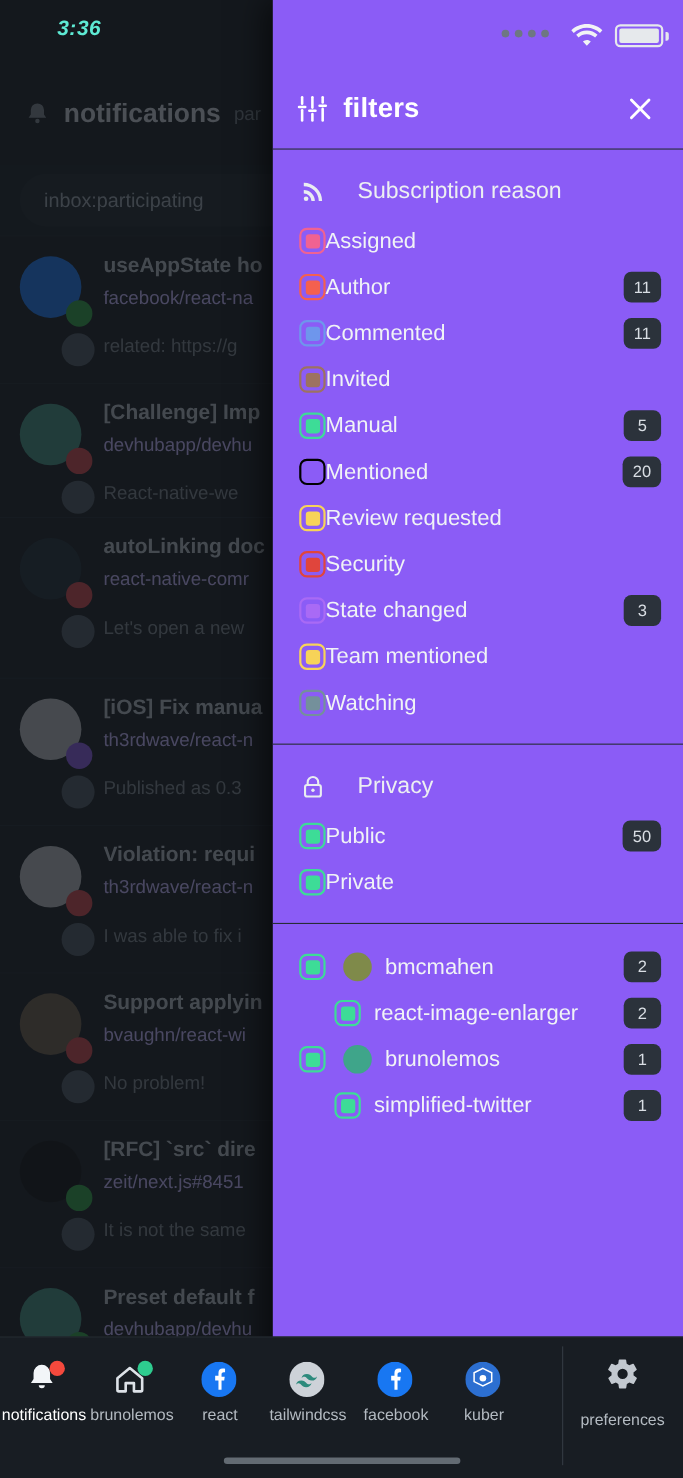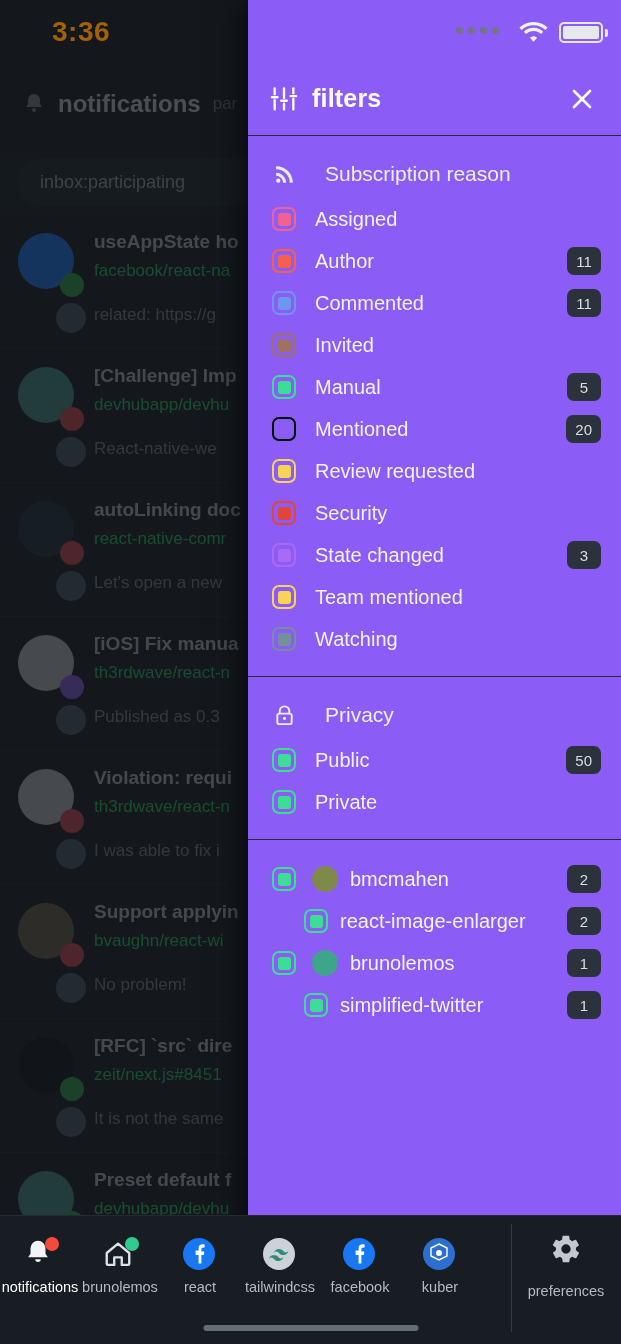--- a/index.html
+++ b/index.html
@@ -16,21 +16,21 @@
     position:absolute; left:0; top:0; width:621px; height:1344px;
     background:#14181d;
   }
   .bg-dim{ opacity:.30; }
 
   .bg-statusbar{
     position:absolute; left:0; top:0; width:621px; height:62px;
   }
   .bg-time{
     position:absolute; left:52px; top:16px;
-    font-size:28px; font-weight:bold; color:#a16207; letter-spacing:.5px;
+    font-size:19px; font-weight:bold; color:#5eead4; letter-spacing:.5px;font-style:italic;
   }
 
   .bg-header{
     position:absolute; left:0; top:78px; width:260px; height:52px;
     display:flex; align-items:center; gap:12px; padding-left:22px;
   }
   .bg-header .ttl{ font-size:24px; font-weight:bold; color:#c9ced6; }
   .bg-header .sub{ font-size:17px; color:#6f7880; }
 
   .bg-searchbar{
@@ -54,21 +54,21 @@
   }
   .bg-row .badge{
     position:absolute; left:60px; top:58px; width:24px; height:24px;
     border-radius:50%;
   }
   .bg-row .title{
     position:absolute; left:94px; top:16px; font-size:19px; font-weight:bold; color:#b4bcc4;
     white-space:nowrap;
   }
   .bg-row .repo{
-    position:absolute; left:94px; top:46px; font-size:17px; color:#22c55e;
+    position:absolute; left:94px; top:46px; font-size:17px; color:#c4b5fd;
     white-space:nowrap;
   }
   .bg-row .cmav{
     position:absolute; left:56px; top:88px; width:30px; height:30px; border-radius:50%;
     background:#4a5560;
   }
   .bg-row .comment{
     position:absolute; left:94px; top:90px; font-size:17px; color:#7b848c;
     white-space:nowrap;
   }
@@ -138,21 +138,21 @@
 
   .frow{
     display:flex; align-items:center; height:42px; padding:0 20px 0 24px;
     position:relative;
   }
   .cbox{
     width:24px; height:24px; border-radius:7px; border:2px solid; flex:0 0 auto;
     display:flex; align-items:center; justify-content:center;
   }
   .cbox i{ width:13px; height:13px; border-radius:3px; display:block; }
-  .frow .flabel{ font-size:20px; color:#f0f3f6; margin-left:19px; white-space:nowrap; }
+  .frow .flabel{ font-size:20px; color:#f0f3f6; margin-left:0; white-space:nowrap; }
   .frow .count{
     margin-left:auto; min-width:34px; height:28px; border-radius:7px;
     background:#2b323b; color:#d9dee4; font-size:15px;
     display:flex; align-items:center; justify-content:center; padding:0 9px;
   }
   .frow.sub{ padding-left:56px; }
   .owner-av{ width:26px; height:26px; border-radius:50%; margin-left:16px; flex:0 0 auto;
     background:#53606b; overflow:hidden; }
   .frow.repo-row .flabel{ margin-left:12px; }
 
@@ -200,21 +200,21 @@
             <div class="comment">related: https://g</div>
           </div>
           <div class="bg-row" style="top: 348px;">
             <div class="av" style="background:#3f8f7e"></div>
             <div class="badge" style="background:#d1434a"></div>
             <div class="title">[Challenge] Imp</div>
             <div class="repo">devhubapp/devhu</div>
             <div class="cmav"></div>
             <div class="comment">React-native-we</div>
           </div>
-          <div class="bg-row" style="top: 482px;">
+          <div class="bg-row" style="top: 470px;">
             <div class="av" style="background:#1c2a33"></div>
             <div class="badge" style="background:#d1434a"></div>
             <div class="title">autoLinking doc</div>
             <div class="repo">react-native-comr</div>
             <div class="cmav"></div>
             <div class="comment">Let's open a new</div>
           </div>
           <div class="bg-row" style="top: 616px;">
             <div class="av" style="background:#b9bcc0"></div>
             <div class="badge" style="background:#8957e5"></div>

